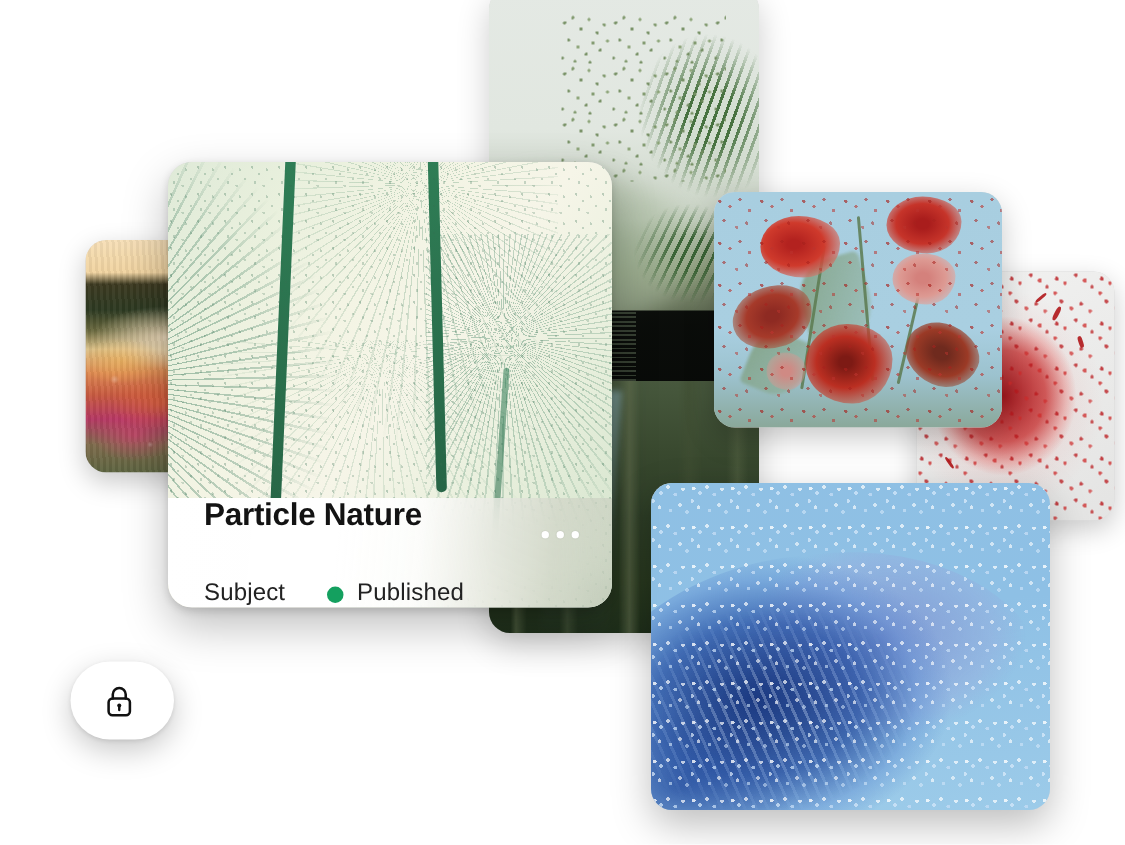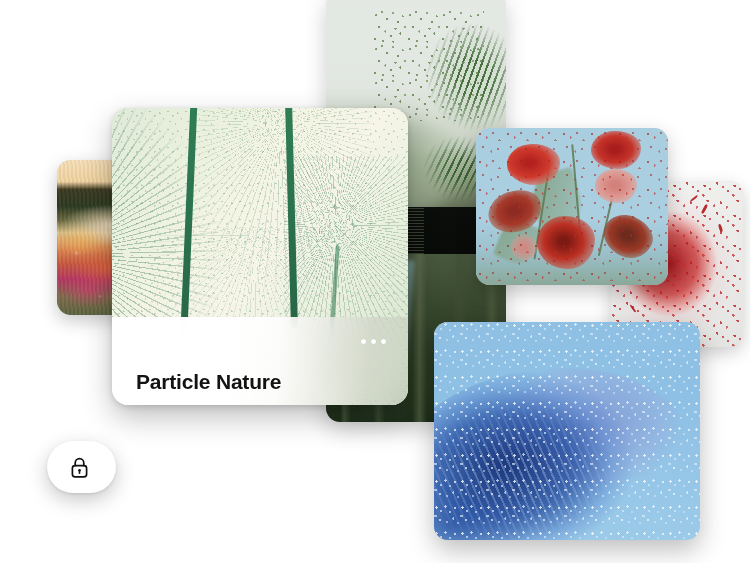--- a/index.html
+++ b/index.html
@@ -402,33 +402,33 @@
       radial-gradient(circle .8px at 22% 76%, rgba(54,110,82,.3) 99%, transparent),
       radial-gradient(circle .8px at 54% 88%, rgba(54,110,82,.26) 99%, transparent);
     background-size: 18px 18px;
     opacity: .85;
   }
 
   
   .card-footer {
     position: absolute;
     left: 0; right: 0; bottom: 0;
-    height: 88px;
+    height: 73px;
     background: linear-gradient(95deg,
       rgba(255,255,255,0.99) 0%,
       rgba(255,255,255,0.985) 38%,
       rgba(253,253,252,0.94) 56%,
       rgba(236,235,230,0.74) 72%,
       rgba(206,205,196,0.5) 86%,
       rgba(186,186,176,0.36) 100%);
     -webkit-backdrop-filter: blur(14px);
             backdrop-filter: blur(14px);
     display: flex;
     flex-direction: column;
-    justify-content: flex-end;
+    justify-content: space-between;
     padding: 0 24px;
     box-sizing: border-box;
   }
   .card-title {
     font-size: 21px;
     font-weight: 700;
     color: #131313;
     letter-spacing: -0.2px;
     line-height: 1.1;
     margin: 0 0 12px 0;
@@ -564,20 +564,27 @@
       <div class="leafC"></div>
       <div class="leafD"></div>
       <div class="stemA"></div>
       <div class="stemB"></div>
       <div class="stemC"></div>
       <div class="speckle"></div>
     </div>
 
     <div class="card-footer">
       <div class="card-title">Particle Nature</div>
+      <div class="meta-row">
+        <span class="meta-subject">Subject</span>
+        <span class="status-wrap">
+          <span class="status-dot"></span>
+          <span class="status-label">Published</span>
+        </span>
+      </div>
 
       <div class="more-btn">
         <i></i>
         <i></i>
         <i></i>
       </div>
     </div>
   </div>
 
   <div id="safe-pill">

